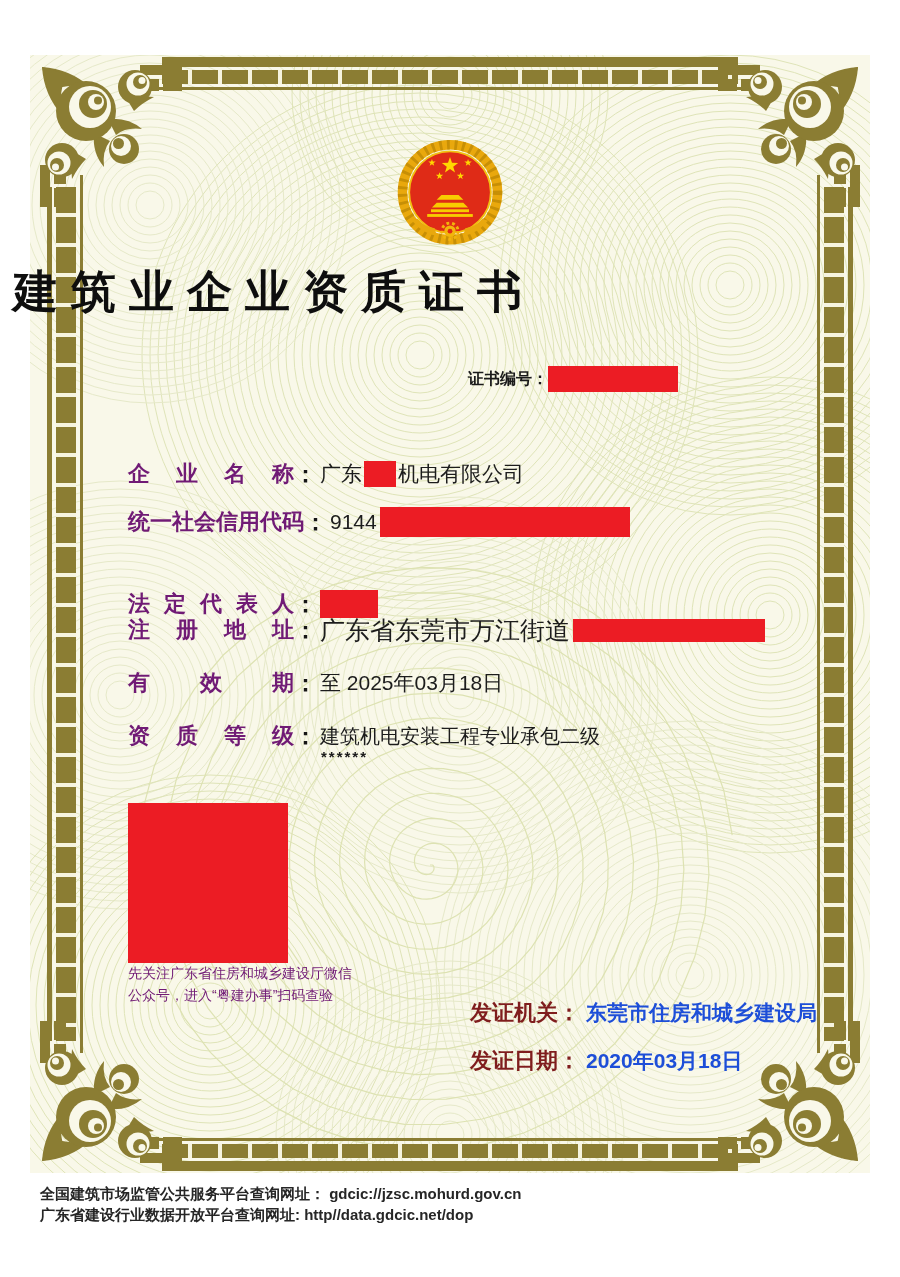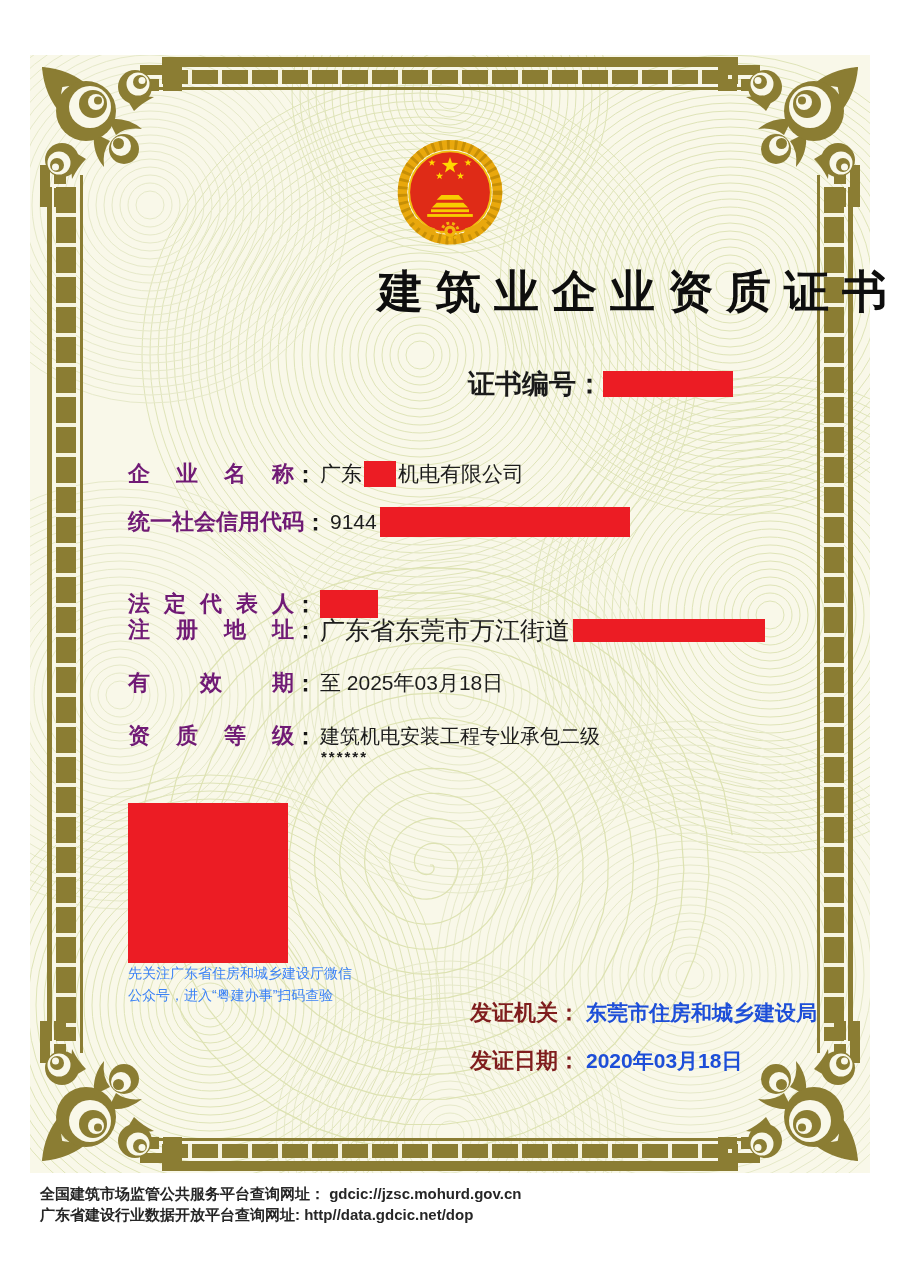--- a/index.html
+++ b/index.html
@@ -28,36 +28,36 @@
   .v-brick-right{top:132px;bottom:132px;right:26px;width:20px;
     background:repeating-linear-gradient(180deg,#8b7d33 0 26px,#f6f4df 26px 30px);}
   .v-line-right{top:120px;bottom:120px;right:50px;width:3px;}
   .corner{position:absolute;width:150px;height:150px;}
   .c-tl{left:2px;top:2px;}
   .c-tr{right:2px;top:2px;transform:scaleX(-1);}
   .c-bl{left:2px;bottom:2px;transform:scaleY(-1);}
   .c-br{right:2px;bottom:2px;transform:scale(-1,-1);}
   
   .emblem{position:absolute;left:393px;top:136px;width:114px;height:120px;}
-  .title{position:absolute;left:0;right:0;top:262px;text-align:right;
+  .title{position:absolute;left:0;right:0;top:262px;text-align:left;
     font-size:45px;font-weight:700;letter-spacing:13px;text-indent:13px;color:#0e0e0e;}
   .certno{position:absolute;left:468px;top:366px;display:flex;align-items:center;
-    font-size:27px;font-weight:700;justify-content:space-between;}
+    font-size:16px;font-weight:700;justify-content:space-between;}
   .redact{background:#ec1c24;display:inline-block;}
   .row{position:absolute;left:128px;display:flex;align-items:center;height:30px;}
   .flabel{display:inline-block;width:166px;font-weight:700;font-size:22px;
     text-align:justify;text-align-last:justify;white-space:nowrap;color:#701a75;}
   .flabel.auto{width:auto;text-align-last:auto;letter-spacing:0;}
   .colon{font-weight:700;font-size:23px;margin-right:3px;color:#161616;}
   .val{font-size:21px;font-weight:500;color:#1c1c1c;white-space:nowrap;}
   .val.sm{font-size:25px;}
   .masked{position:absolute;left:321px;top:748px;font-size:15px;font-weight:700;letter-spacing:2px;}
   .qr-redact{position:absolute;left:128px;top:803px;width:160px;height:160px;background:#ec1c24;}
   .notes{position:absolute;left:128px;top:962px;font-size:14px;font-weight:500;
-    line-height:22px;color:#3b82f6;}
+    line-height:22px;color:#701a75;}
   .issue-row{position:absolute;left:470px;display:flex;align-items:center;height:30px;}
   .issue-label{font-size:22px;font-weight:700;color:#7f1d1d;}
   .issue-val{font-size:21px;font-weight:600;margin-left:6px;color:#1d4ed8;}
   .footer{position:absolute;left:40px;top:1183px;font-size:15px;font-weight:700;
     line-height:21px;color:#262626;}
 </style>
 </head>
 <body>
 
 <svg width="0" height="0" style="position:absolute" aria-hidden="true">

